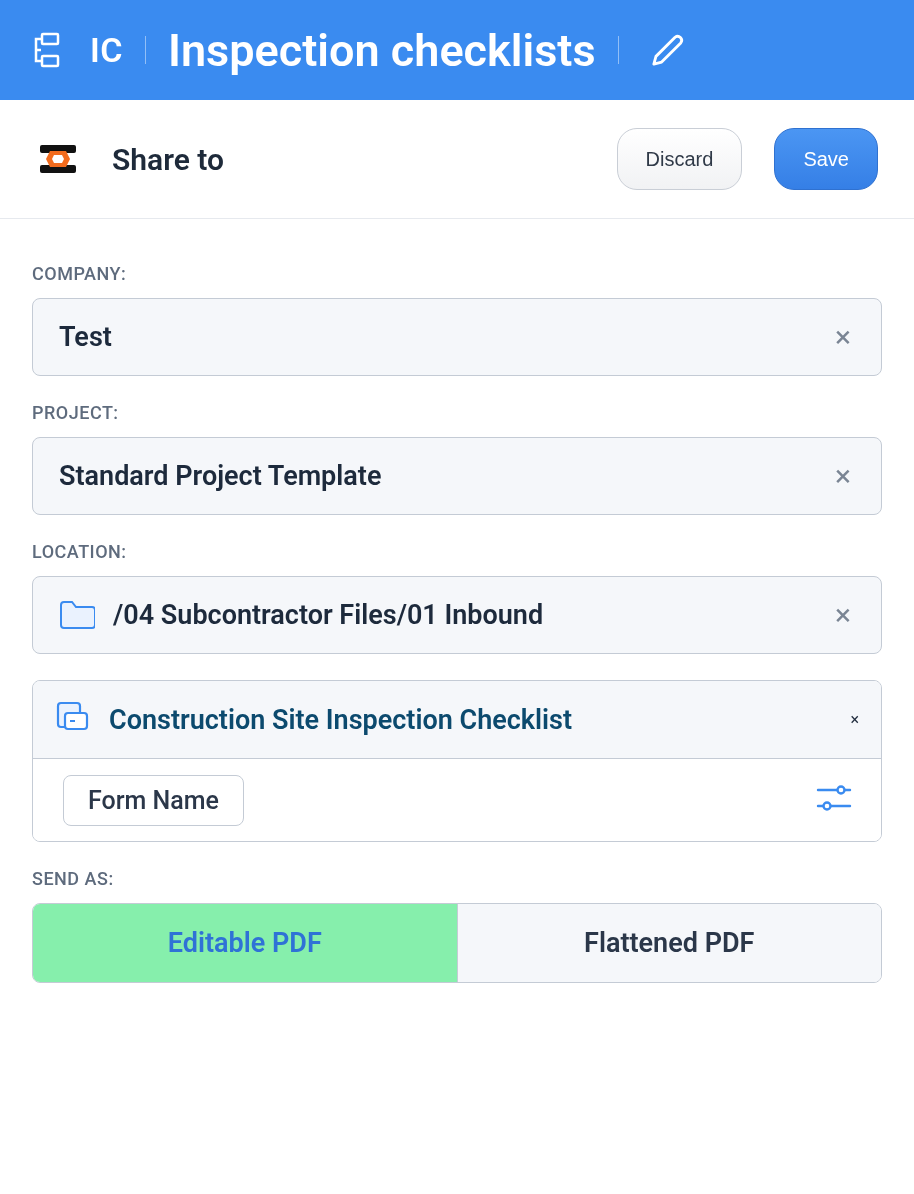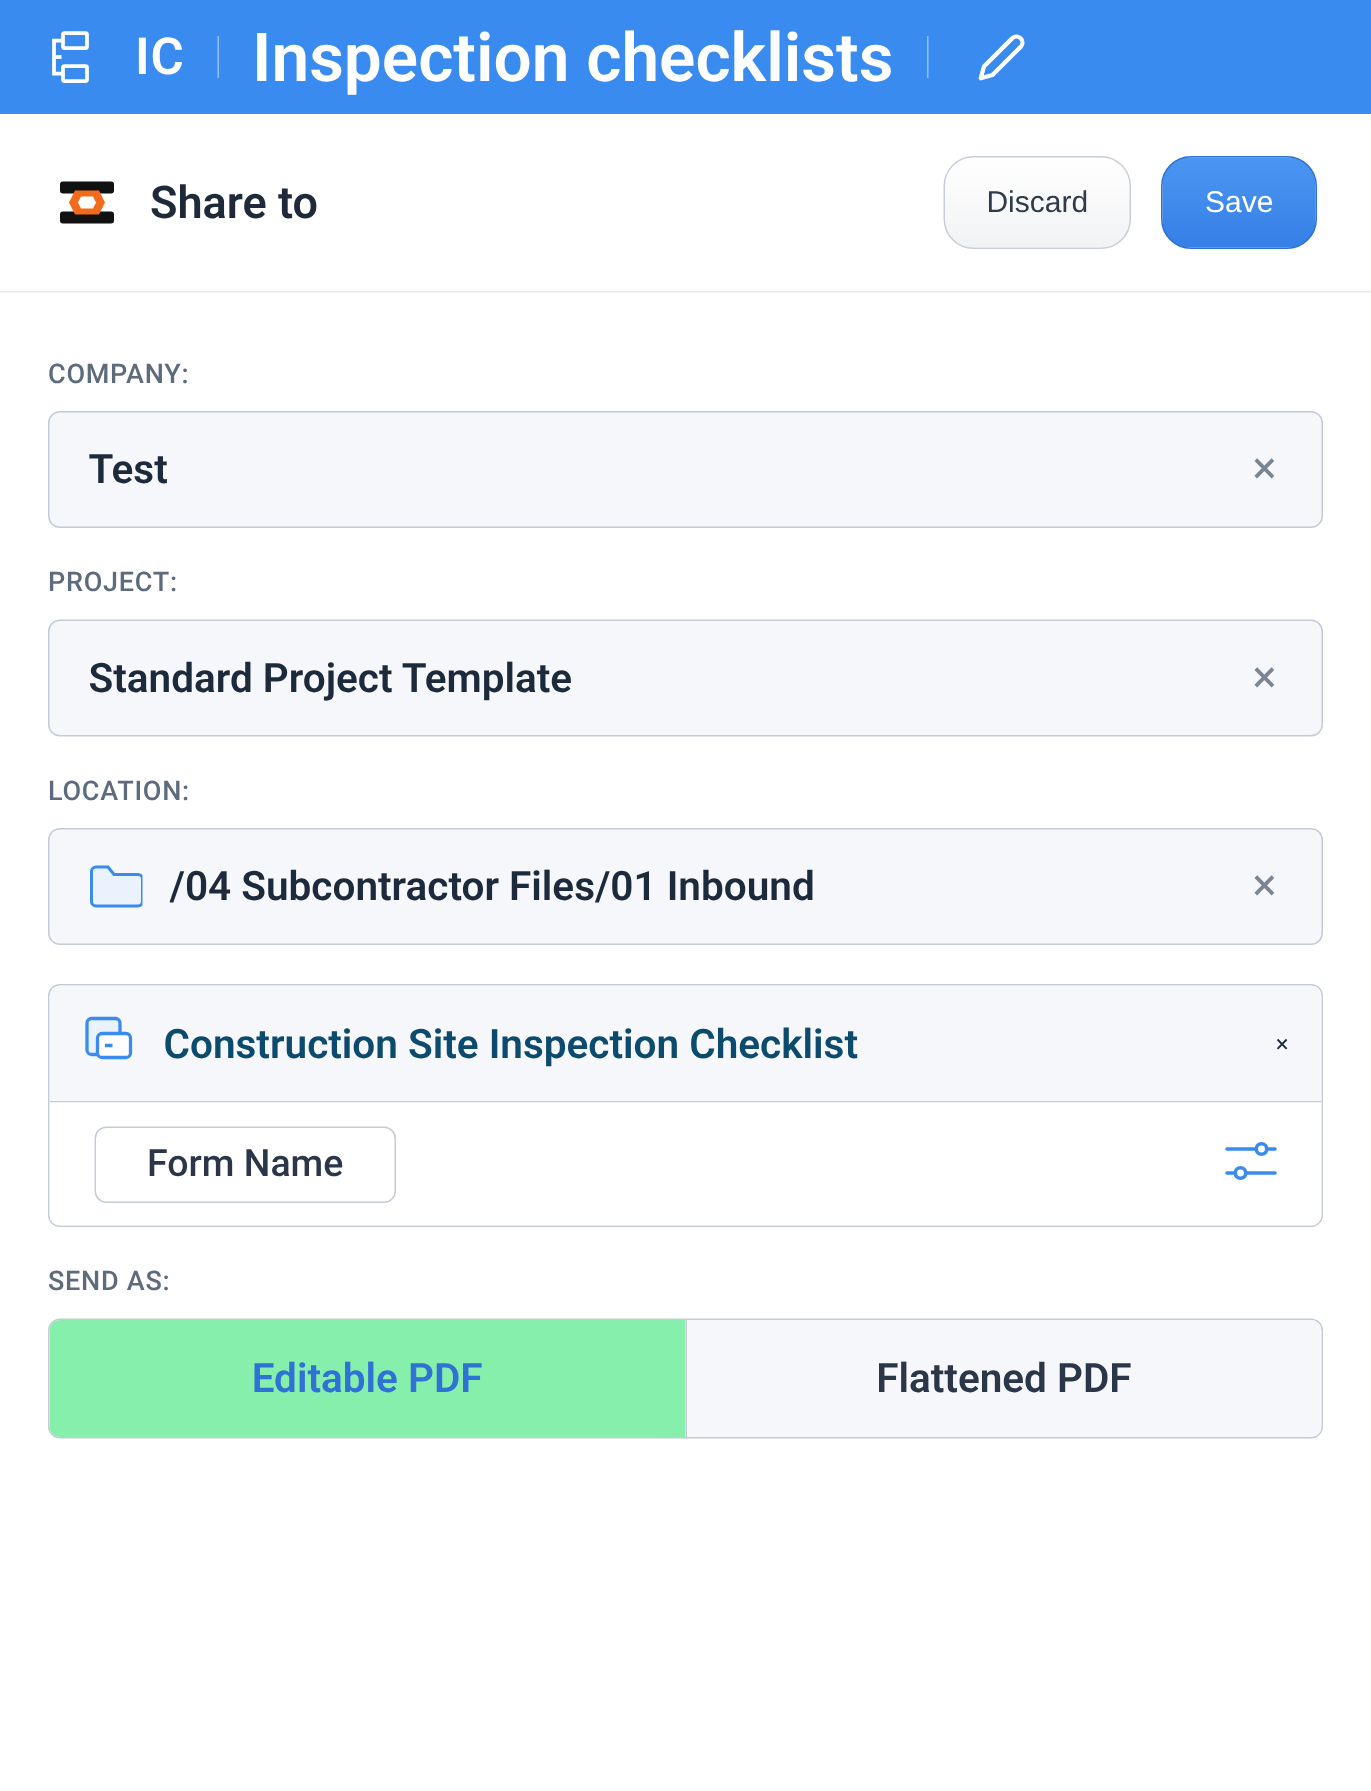--- a/index.html
+++ b/index.html
@@ -5,21 +5,21 @@
   * { box-sizing: border-box; margin: 0; padding: 0; }
   html, body {
     font-family: -apple-system, BlinkMacSystemFont, "Segoe UI", Roboto, "Helvetica Neue", Arial, sans-serif;
     background: #ffffff;
     color: #1f2b3c;
     width: 914px;
   }
   
   .titlebar {
     background: #3a8bf0;
-    height: 76px;
+    height: 100px;
     display: flex;
     align-items: center;
     padding: 0 28px;
     gap: 22px;
     color: #ffffff;
   }
   .titlebar .structure-icon svg { display: block; }
   .titlebar .code {
     font-size: 34px;
     font-weight: 600;
@@ -40,21 +40,21 @@
     margin-left: 10px;
     display: flex;
     align-items: center;
   }
   
   .actionbar {
     display: flex;
     align-items: center;
     padding: 28px 36px;
     border-bottom: 1px solid #e6e9ee;
-    gap: 20px;
+    gap: 32px;
   }
   .actionbar .app-logo {
     width: 44px; height: 44px;
     display: flex; align-items: center; justify-content: center;
   }
   .actionbar .share-label {
     font-size: 30px;
     font-weight: 600;
     color: #1e2a3a;
   }
@@ -148,21 +148,21 @@
   .attached-bottom {
     display: flex;
     align-items: center;
     background: #ffffff;
     height: 82px;
     padding: 0 22px 0 30px;
   }
   .chip {
     border: 1px solid #c4cbd5;
     border-radius: 8px;
-    padding: 10px 34px;
+    padding: 10px 24px;
     font-size: 25px;
     font-weight: 500;
     color: #2b3749;
     background: #ffffff;
   }
   .attached-bottom .grow { flex: 1; }
   .attached-bottom .filters-icon { color: #3a8bf0; cursor: pointer; padding: 6px; }
   
   .segmented {
     display: flex;

